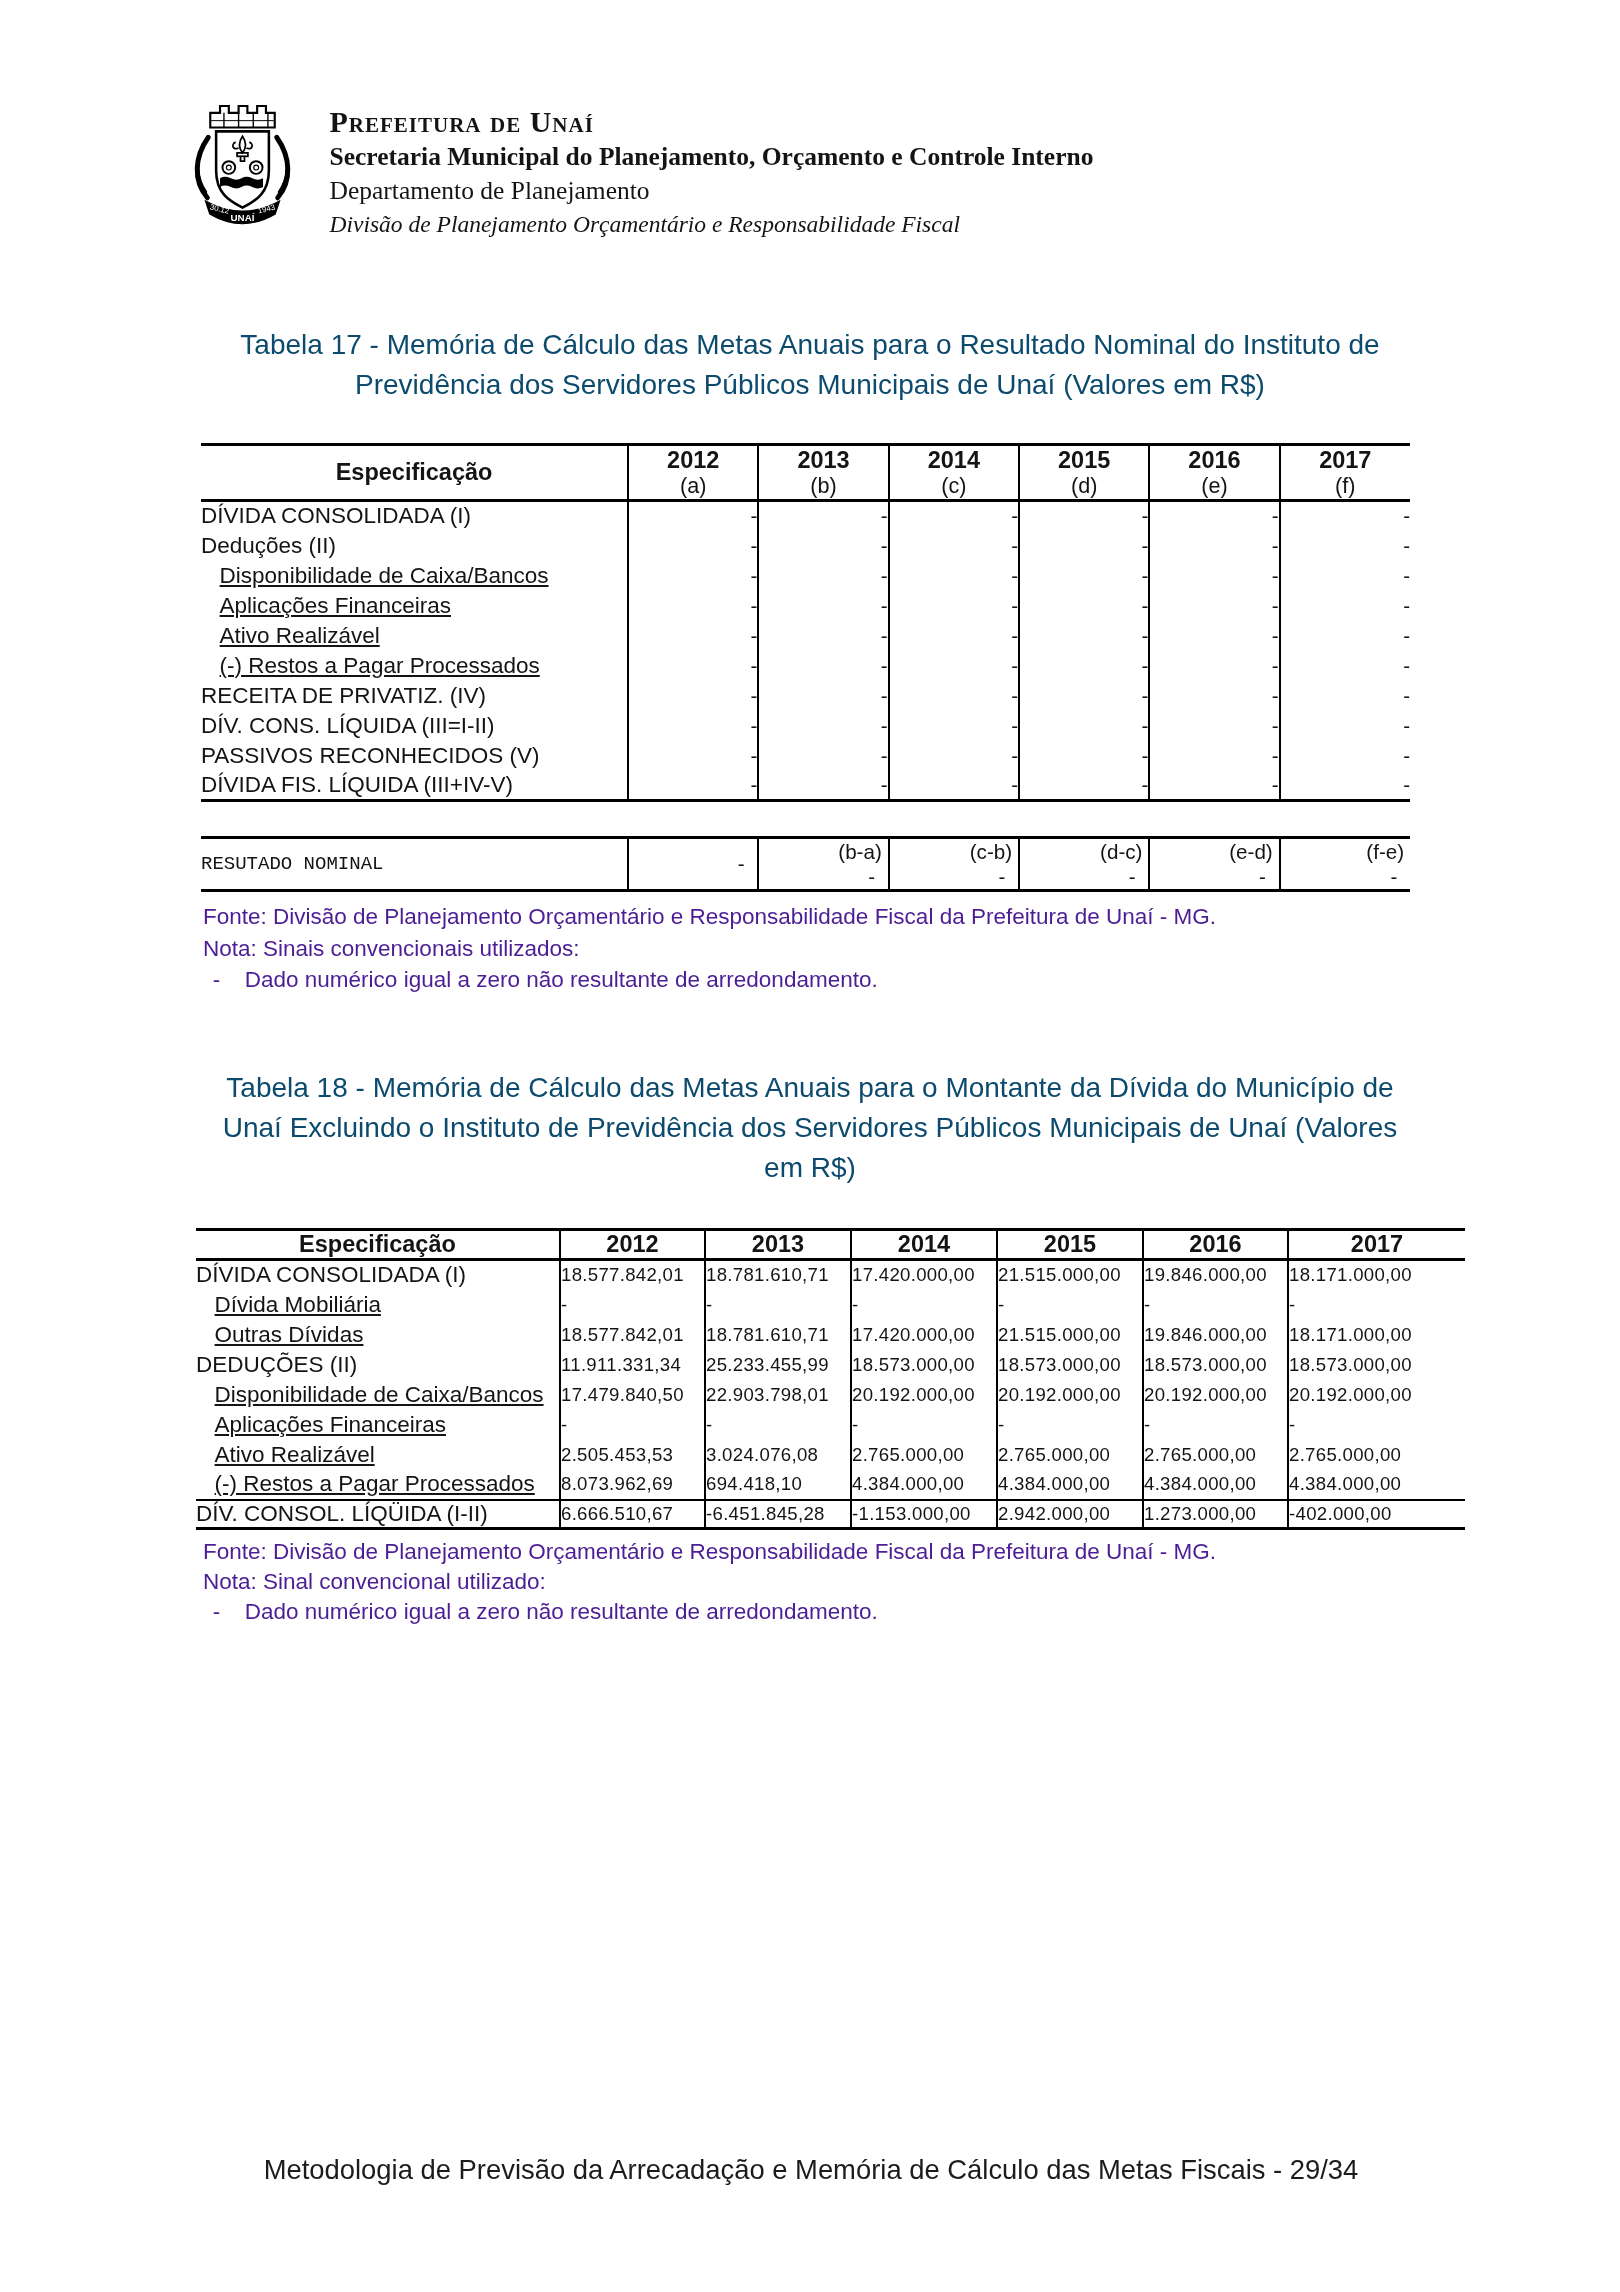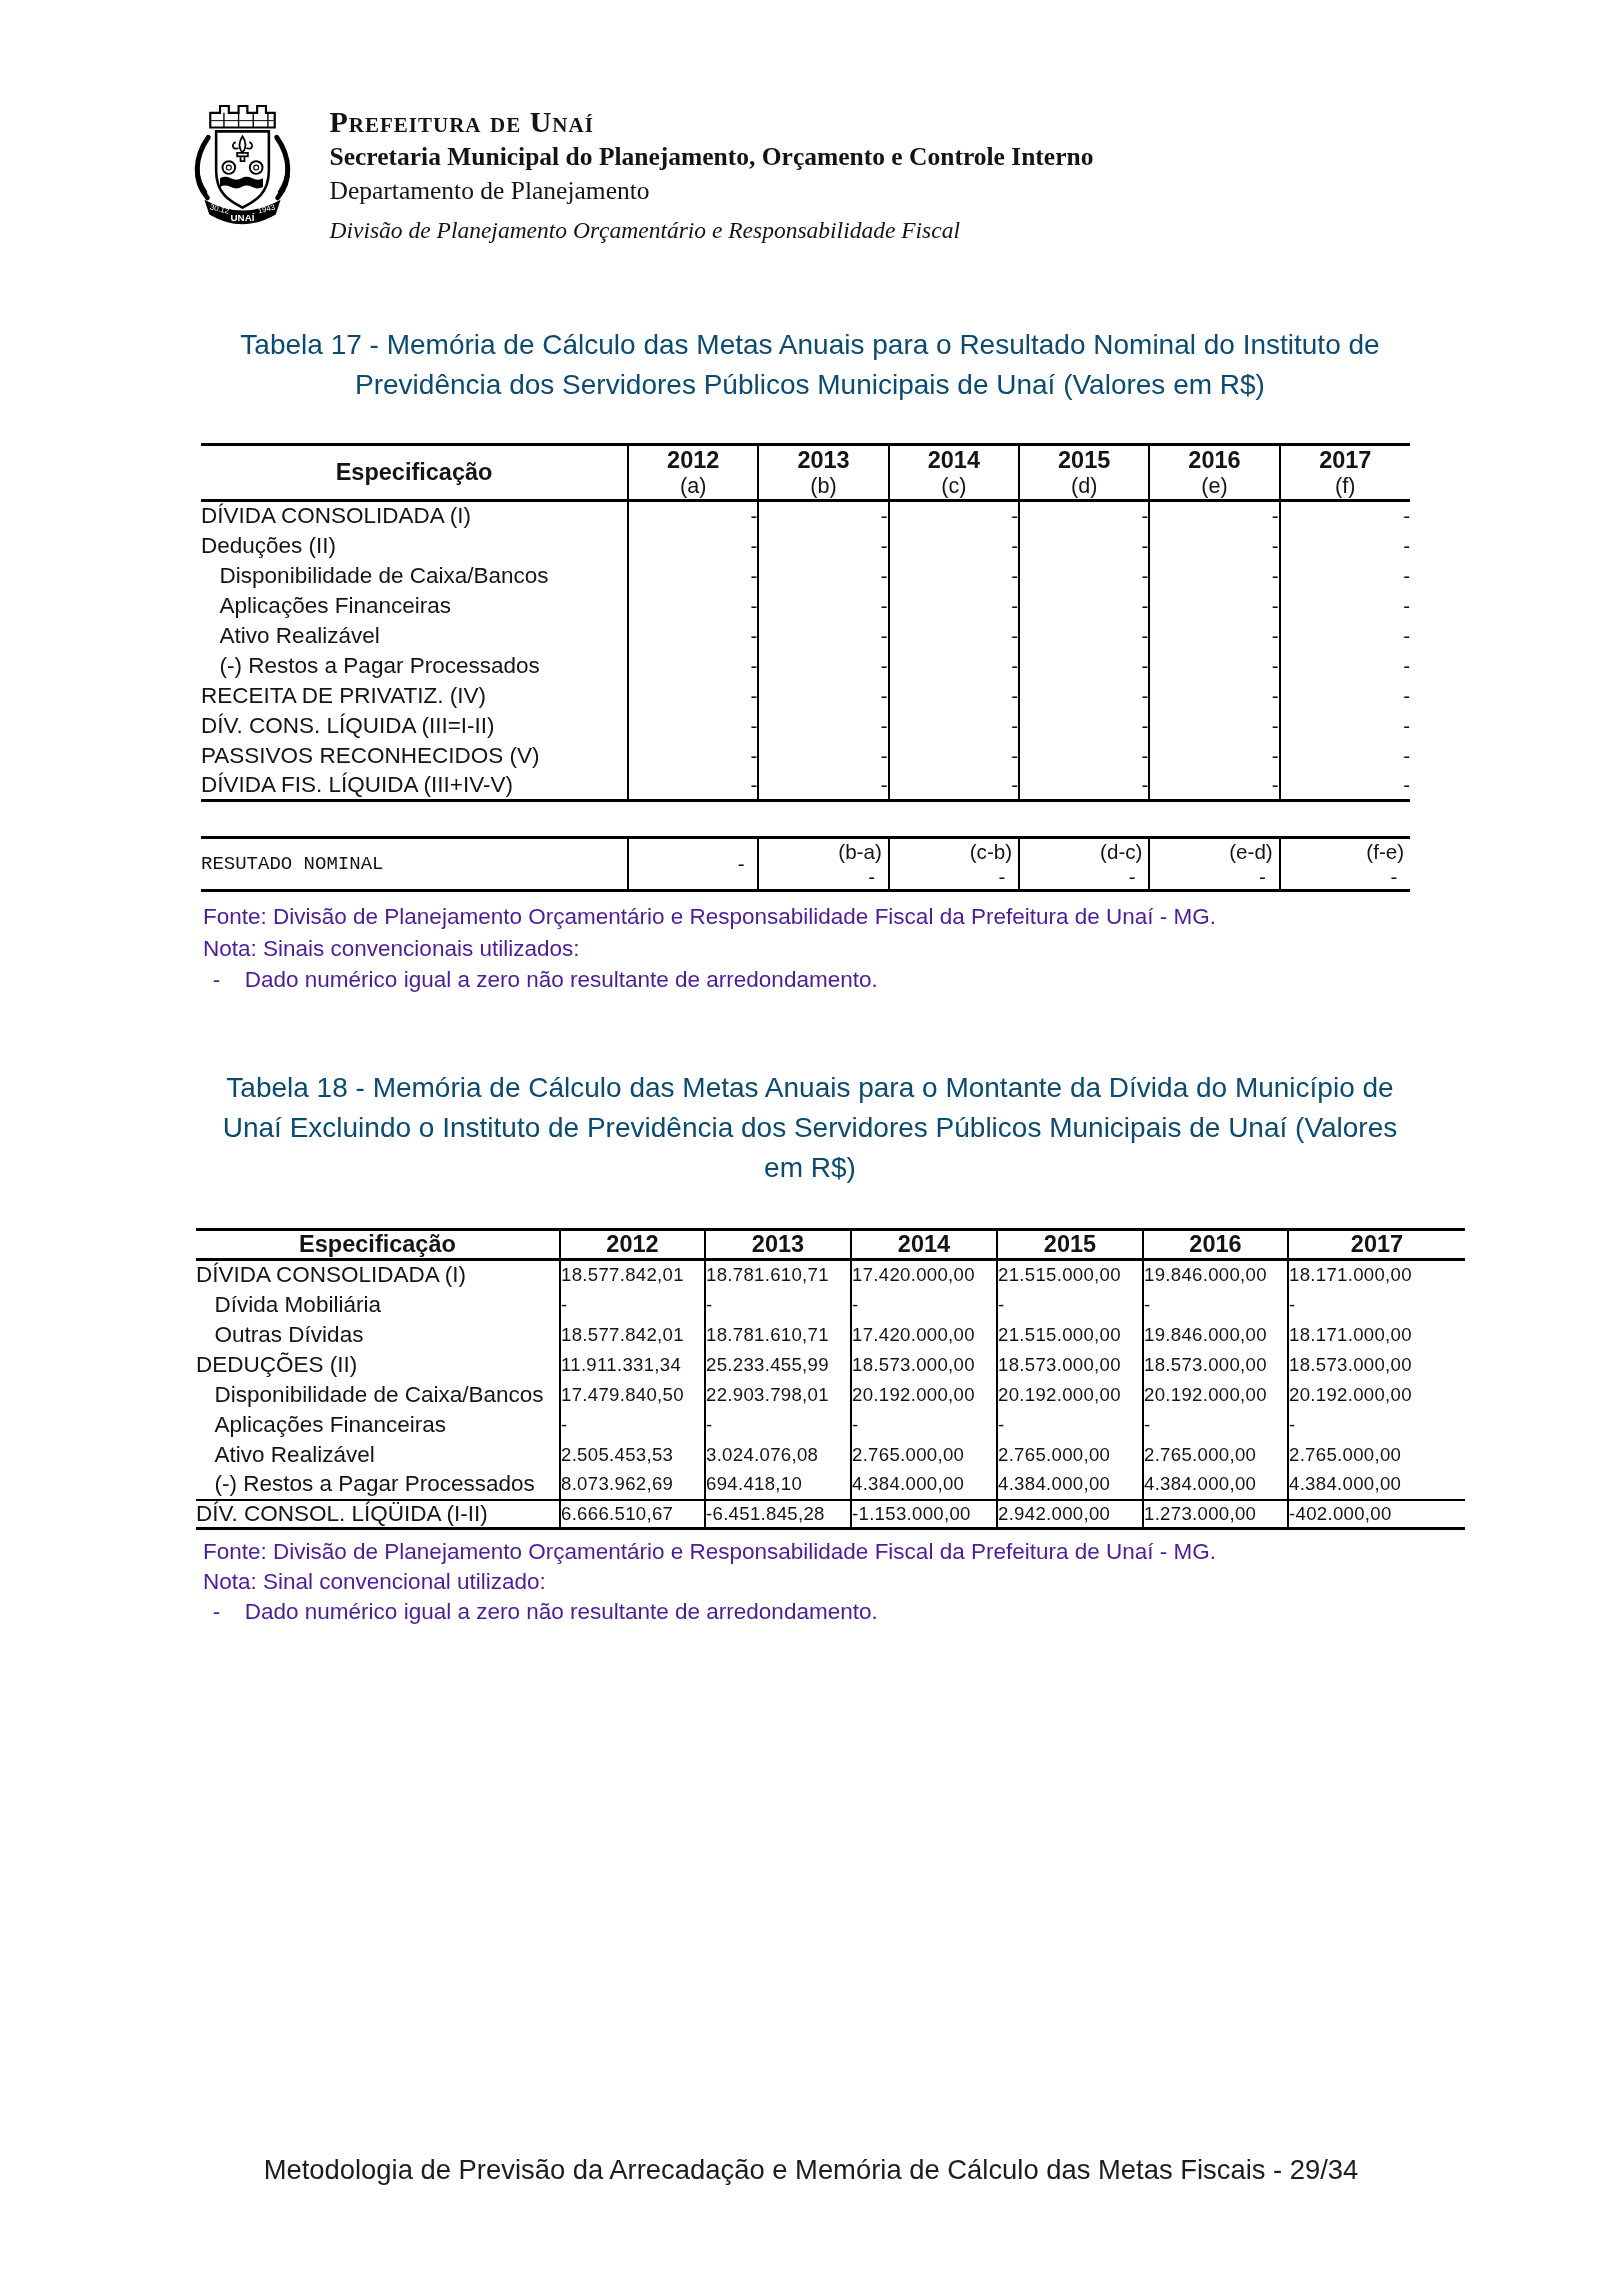--- a/index.html
+++ b/index.html
@@ -9,39 +9,39 @@
     font-family:"Liberation Sans","DejaVu Sans",sans-serif;
   }
 
   
   .letterhead { position:absolute; top:96px; left:179px; display:flex; }
   .crest { width:127px; height:145px; flex:0 0 127px; }
   .lh-text { margin-left:23.5px; padding-top:9.8px; font-family:"Liberation Serif","DejaVu Serif",serif; }
   .lh-title { font-size:30px; font-weight:bold; font-variant:small-caps; letter-spacing:1px; line-height:32px; }
   .lh-sub   { font-size:25.5px; font-weight:bold; line-height:33px; margin-top:2px; }
   .lh-dept  { font-size:25.5px; line-height:33px; margin-top:1px; }
-  .lh-div   { font-size:23.5px; font-style:italic; line-height:31px; margin-top:8px; }
+  .lh-div   { font-size:23.5px; font-style:italic; line-height:31px; margin-top:2px; }
 
   
   .tbl-title {
     position:absolute; left:201px; width:1218px; text-align:center;
     font-size:28px; line-height:40px; color:#0c4a6e;
   }
   .title17 { top:325px; }
   .title18 { top:1068px; }
 
   
   table.t { position:absolute; border-collapse:collapse; table-layout:fixed;
             border-top:3.9px solid #000; border-bottom:3.9px solid #000; }
   table.t th, table.t td { padding:0; overflow:hidden; white-space:nowrap; vertical-align:middle; }
   table.t .vb { border-left:2px solid #000; }
   tr.hdr th { border-bottom:3.9px solid #000; }
 
   .lbl { font-size:22.5px; text-align:left; padding-left:4.9px; }
-  .lbl.ind { padding-left:18.6px; }
+  .lbl.ind { padding-left:18.6px;text-decoration:underline; }
   .dash { text-align:right; padding-right:12.7px; font-size:20.6px; }
   .num  { text-align:left; padding-right:8.8px; font-size:18.6px; letter-spacing:0.3px; }
 
   
   .t17 { left:201px; top:443px; width:1209px; }
   .t17 tr.hdr { height:56px; }
   .t17 .spec { font-size:23.5px; font-weight:bold; text-align:center; }
   .t17 tbody tr { height:30px; }
   .yr .y  { font-size:23.5px; font-weight:bold; text-align:center; line-height:26.5px; }
   .yr .yl { font-size:21.6px; font-weight:normal; text-align:center; line-height:24.5px; }

